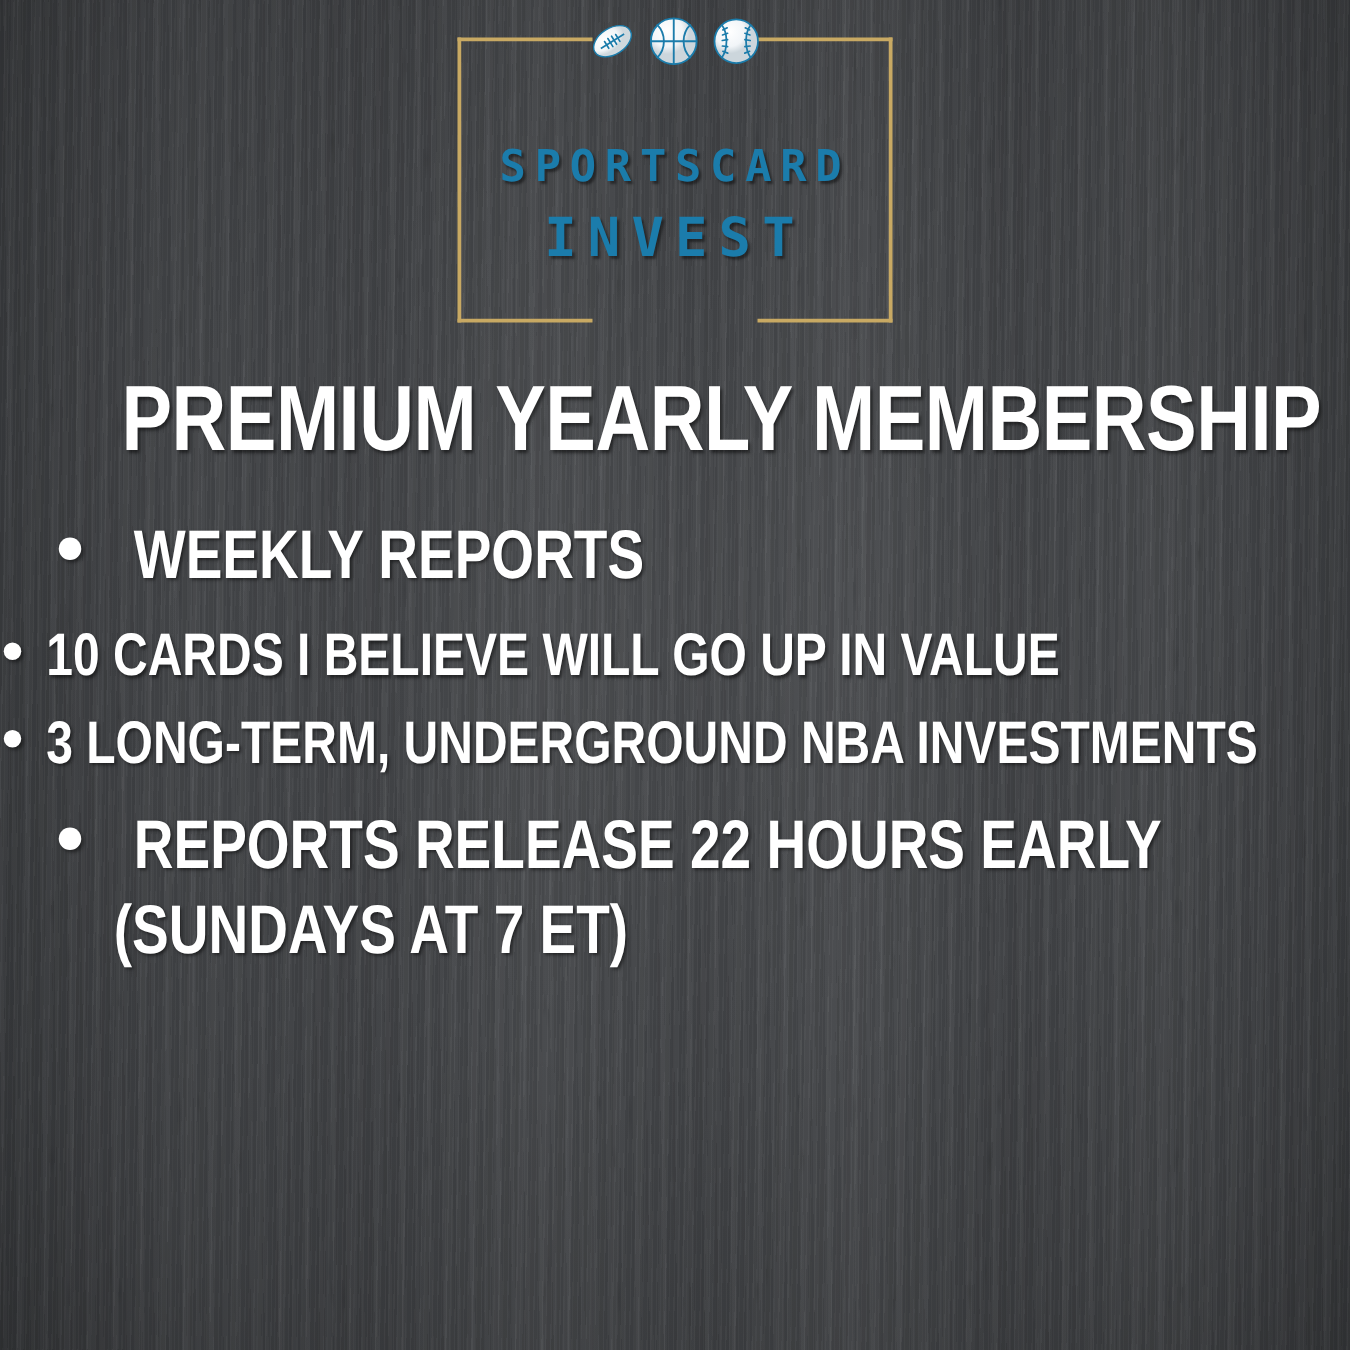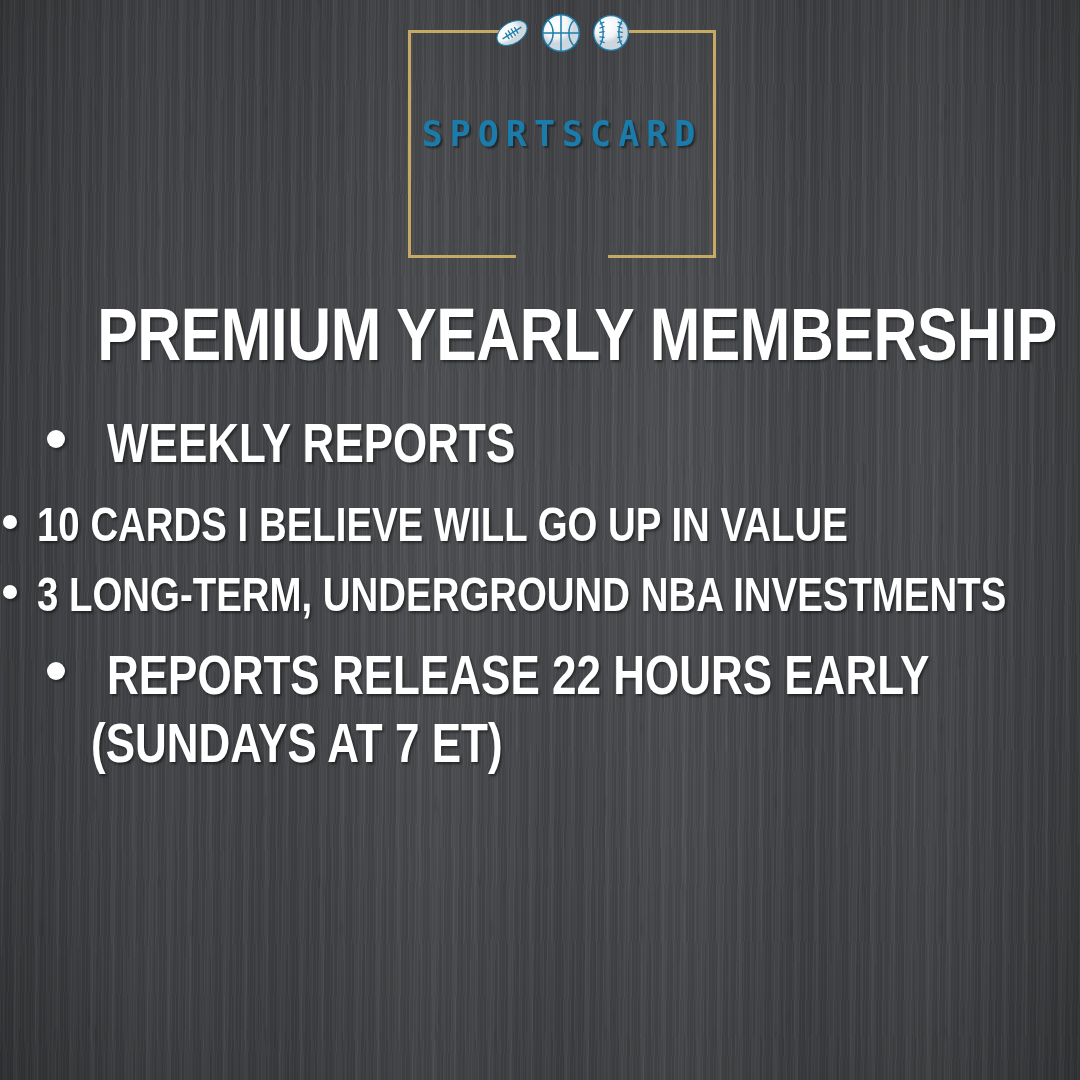--- a/index.html
+++ b/index.html
@@ -73,23 +73,22 @@
   }
 
   .content { position: absolute; inset: 0; }
 
   
   .logo-block {
     position: absolute;
     left: 50%;
     transform: translateX(-50%);
     top: 30px;
-    width: 308px;
+    width: 348px;
     height: 228px;
-    margin-left: 22px;
   }
   .frame-corner {
     position: absolute;
     width: 108px;
     height: 100%;
     box-sizing: border-box;
     border-top: 3px solid #c8a963;
     border-bottom: 3px solid #c8a963;
   }
   .frame-tl { left: 0; border-left: 3px solid #c8a963; }
@@ -256,20 +255,21 @@
             <g stroke="#1b7cab" stroke-width="1.3" stroke-linecap="round">
               <path d="M8.2 10 l3.6 -1.8 M8.0 14 l4.1 -1.4 M7.8 18.4 l4.3 -0.7 M7.9 22.8 l4.2 0.5 M8.3 27 l3.9 1.5"></path>
               <path d="M29.8 10 l-3.6 -1.8 M30.0 14 l-4.1 -1.4 M30.2 18.4 l-4.3 -0.7 M30.1 22.8 l-4.2 0.5 M29.7 27 l-3.9 1.5"></path>
             </g>
           </svg>
         </span>
 
       </div>
 
       <div class="logo-word logo-word-1">SPORTSCARD</div>
+      <div class="logo-word logo-word-2">INVEST</div>
     </div>
 
     <div class="headline">PREMIUM YEARLY MEMBERSHIP</div>
 
     <div class="list">
 
       <div class="row lvl1">
         <span class="dot"></span>
         <span class="row-text">WEEKLY REPORTS</span>
       </div>

